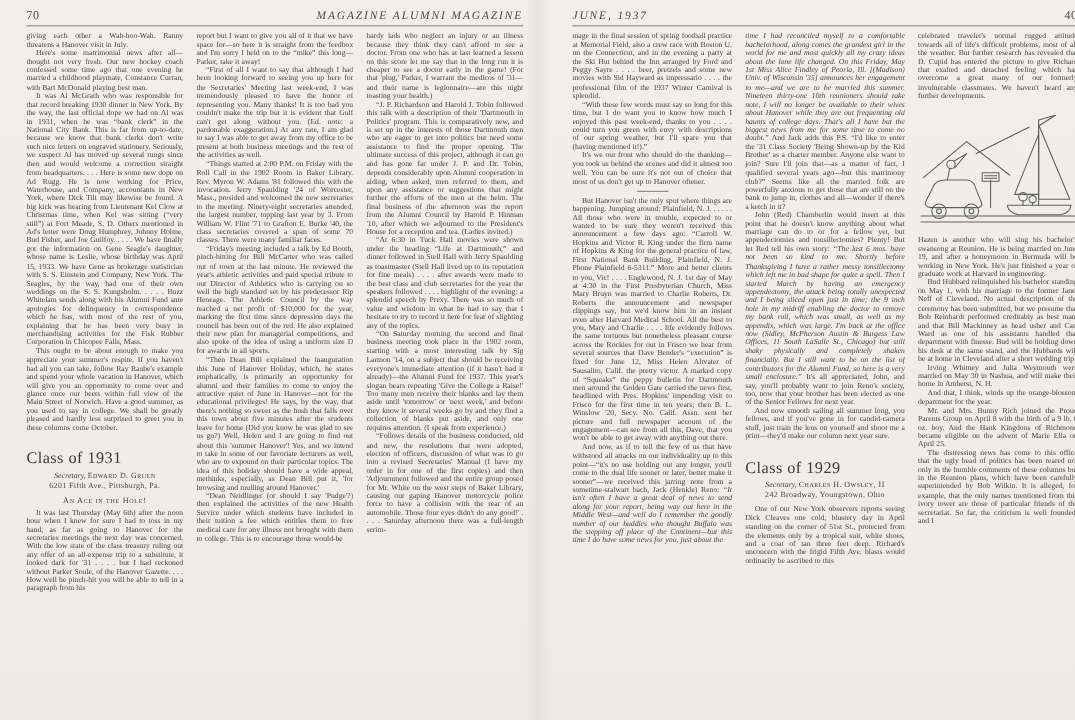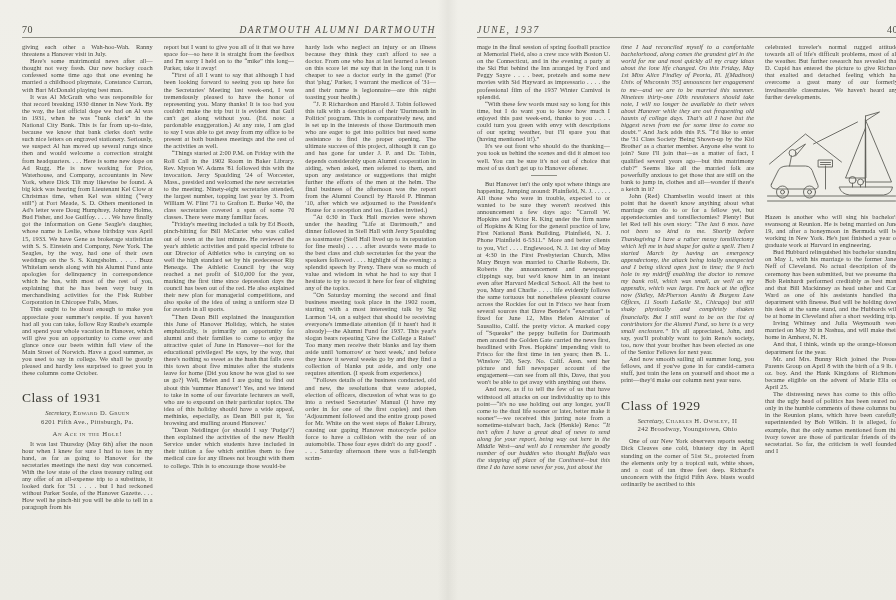--- a/index.html
+++ b/index.html
@@ -6,21 +6,21 @@
   body{
     width:896px;height:600px;overflow:hidden;
     background:#efeee8;
     font-family:"Liberation Serif","DejaVu Serif",serif;
     color:#45453e;
     position:relative;
   }
   .sheet{position:absolute;inset:0;background:linear-gradient(180deg,#f0efe9 0%,#eeede6 60%,#ecebe4 100%);}
   .gutter{position:absolute;left:438px;top:0;bottom:0;width:20px;
     background:linear-gradient(90deg,rgba(60,60,50,0) 0%,rgba(60,60,50,.06) 50%,rgba(60,60,50,0) 100%);}
-  .page{position:absolute;top:0;height:488px;margin-top:16px;}
+  .page{position:absolute;top:0;height:488px;}
   .page-left{left:22px;width:414px;}
   .page-right{left:477px;width:421px;}
   .runhead{position:absolute;top:8px;left:0;right:0;height:12px;
     display:flex;justify-content:space-between;align-items:baseline;}
   .pgnum{font-size:10px;letter-spacing:.5px;color:#4a4a42;}
   .mag-title{font-style:italic;font-size:9.5px;letter-spacing:1.6px;color:#4a4a42;}
   .rule{position:absolute;top:21px;left:0;right:0;border-top:.8px solid #8f8f85;}
   .cols{position:absolute;top:27px;left:0;right:0;height:568px;
     display:flex;column-gap:11px;}
   .col{flex:1 1 0;height:568px;overflow:hidden;}
@@ -46,21 +46,21 @@
     fill:none;stroke:#60605a;stroke-width:.9;stroke-linecap:round;stroke-linejoin:round;}
 </style>
 </head>
 <body>
 
 <div class="sheet">
 
   <div class="page page-left">
     <div class="runhead">
       <span class="pgnum">70</span>
-      <span class="mag-title">DARTMOUTH ALUMNI DARTMOUTH</span>
+      <span class="mag-title">MAGAZINE ALUMNI MAGAZINE</span>
     </div>
     <div class="rule"></div>
     <div class="cols">
 
       <div class="col">
         <p class="para cont">giving each other a Wah-hoo-Wah. Ranny threatens a Hanover visit in July.</p>
         <p class="para">Here's some matrimonial news after all—thought not very fresh. Our new hockey coach confessed some time ago that one evening he married a childhood playmate, Constance Curran, with Bart McDonald playing best man.</p>
         <p class="para">It was Al McGrath who was responsible for that record breaking 1930 dinner in New York. By the way, the last official dope we had on Al was in 1931, when he was “bank clerk” in the National City Bank. This is far from up-to-date, because we know that bank clerks don't write such nice letters on engraved stationery. Seriously, we suspect Al has moved up several rungs since then and would welcome a correction straight from headquarters. . . . Here is some new dope on Ad Rugg. He is now working for Price, Waterhouse, and Company, accountants in New York, where Dick Tilt may likewise be found. A big kick was hearing from Lieutenant Kel Clow at Christmas time, when Kel was sitting (“very still”) at Fort Meade, S. D. Others mentioned in Ad's letter were Doug Humphrey, Johnny Holme, Bud Fisher, and Joe Guilfoy. . . . . We have finally got the information on Gene Seagle's daughter, whose name is Leslie, whose birthday was April 15, 1933. We have Gene as brokerage statistician with S. S. Einstein and Company, New York. The Seagles, by the way, had one of their own weddings on the S. S. Kungsholm. . . . . Buzz Whitelam sends along with his Alumni Fund ante apologies for delinquency in correspondence which he has, with most of the rest of you, explaining that he has been very busy in merchandising activities for the Fisk Rubber Corporation in Chicopee Falls, Mass.</p>
         <p class="para">This ought to be about enough to make you appreciate your summer's respite. If you haven't had all you can take, follow Ray Raube's example and spend your whole vacation in Hanover, which will give you an opportunity to come over and glance once our beets within full view of the Main Street of Norwich. Have a good summer, as you used to say in college. We shall be greatly pleased and hardly less surprised to greet you in these columns come October.</p>
         <h2 class="class-head">Class of 1931</h2>

